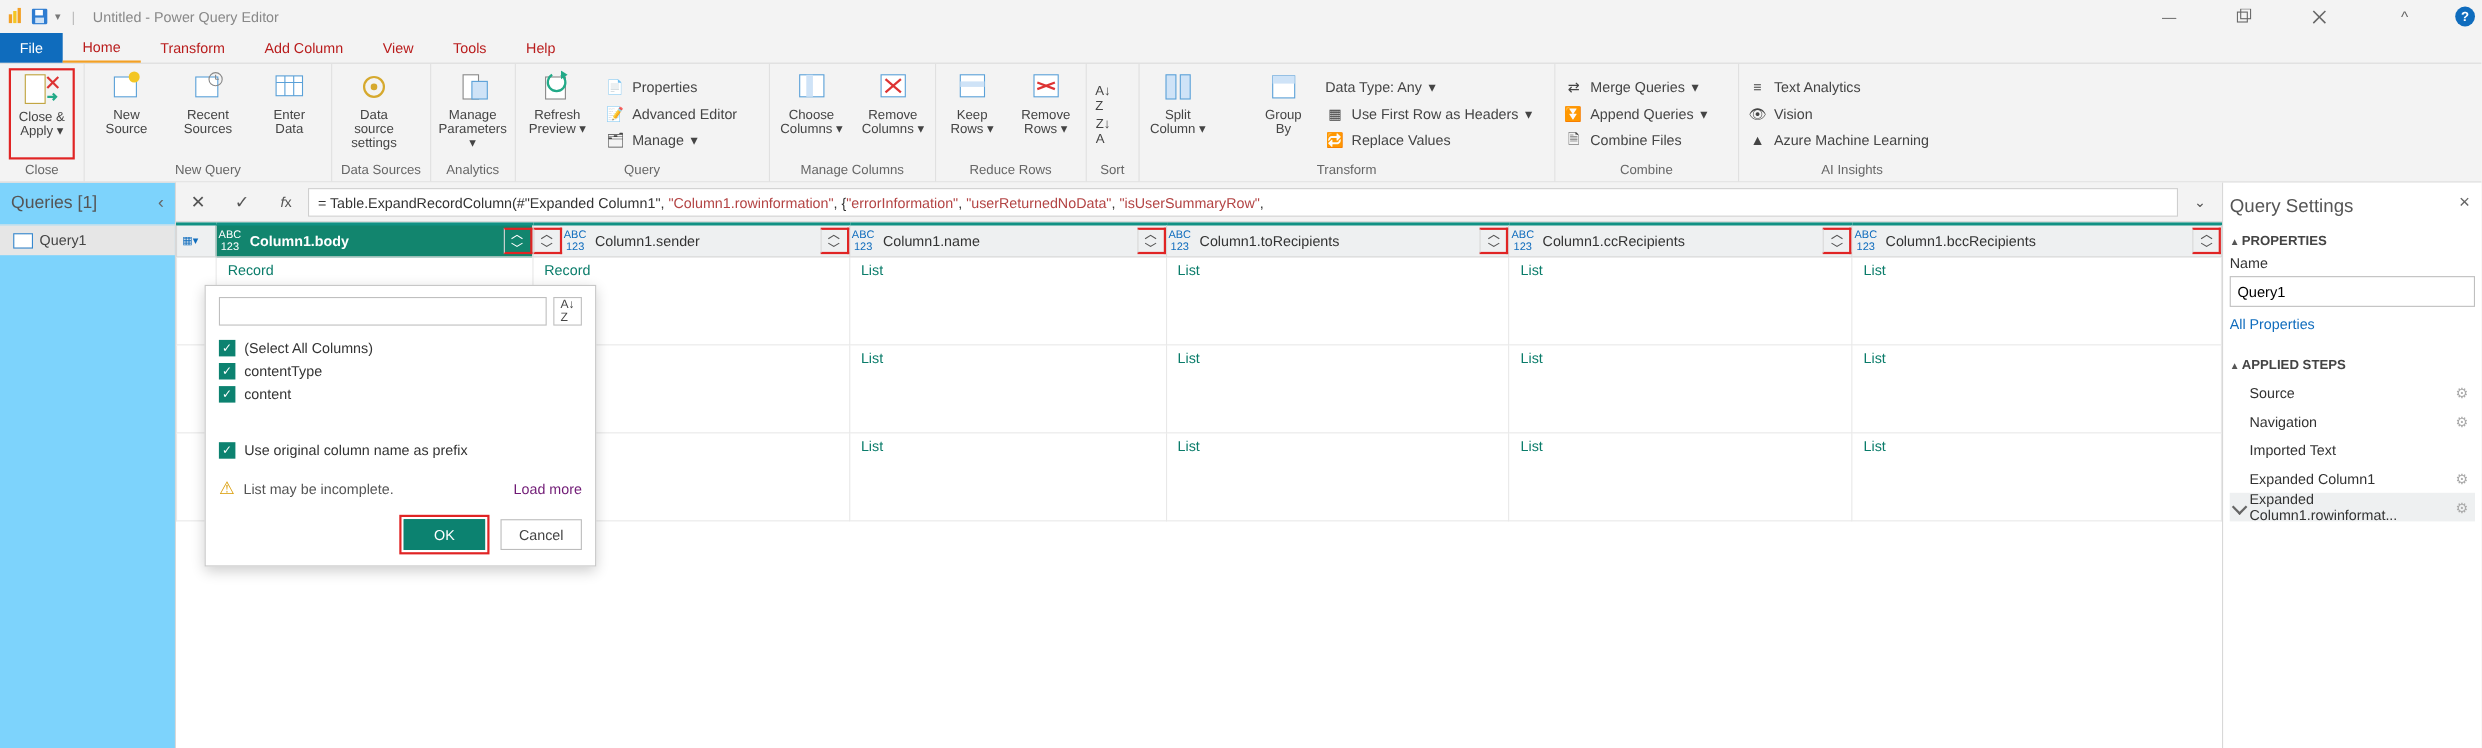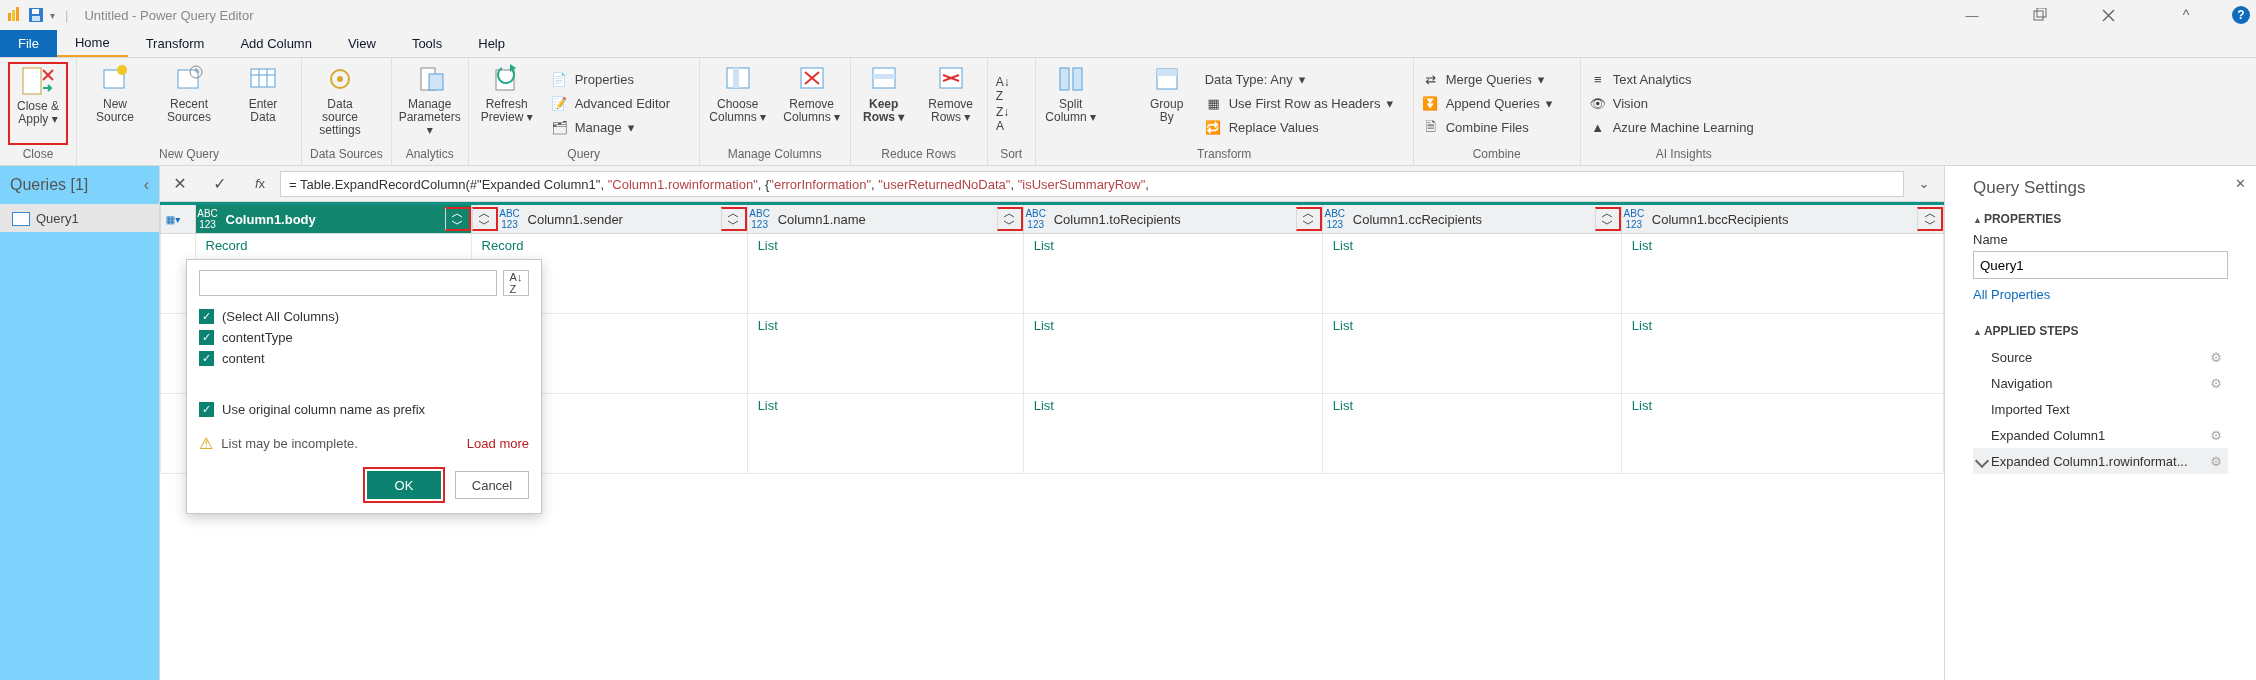--- a/index.html
+++ b/index.html
@@ -10,21 +10,21 @@
   .titlebar .pbi-icon { width:16px; height:16px; }
   .titlebar .save-icon { color:#1a6fc5; }
   .titlebar .sep { color:#bbb; margin:0 4px;}
   .titlebar .title { margin-left:6px; color:#888;}
   .winbtns { margin-left:auto; display:flex; gap:24px; align-items:center; color:#666;}
   .winbtn { width:44px; height:28px; display:flex; align-items:center; justify-content:center; }
   .winbtn.help { color:#0f6cbd; font-weight:bold; border-radius:50%; background:#0f6cbd; color:#fff; width:18px; height:18px; font-size:12px;}
   .winbtn.collapse { font-size:14px; }
   
   .ribbon-tabs { height:28px; display:flex; align-items:stretch; background:#f3f3f3; border-bottom:1px solid #d8d8d8;}
-  .rtab { padding:0 18px; display:flex; align-items:center; color:#0f172a; }
+  .rtab { padding:0 18px; display:flex; align-items:center; color:#b91c1c; }
   .rtab.file { background:#0f6cbd; color:#fff; }
   .rtab.active { border-bottom:2px solid #f3a024; }
   
   .ribbon { height:108px; background:#f3f3f3; border-bottom:1px solid #d8d8d8; display:flex; position:relative;}
   .rgroup { border-right:1px solid #e0e0e0; display:flex; flex-direction:column; padding:4px 8px 0 8px;}
   .rgroup .row { display:flex; gap:14px; flex:1;}
   .rgroup .lbl { text-align:center; font-size:12px; color:#666; padding:2px 0 4px;}
   .bigbtn { display:flex; flex-direction:column; align-items:center; width:60px; font-size:12px; color:#444; gap:2px;}
   .bigbtn .ico { width:34px; height:34px; display:flex; align-items:center; justify-content:center;}
   .bigbtn span.cap { text-align:center; line-height:13px; }
@@ -62,27 +62,27 @@
   table.grid tr.tallgap td { height:80px; vertical-align:top; padding-top:4px;}
   
   .popup { position:absolute; left:26px; top:57px; width:356px; background:#fff; border:1px solid #c7c7c7; box-shadow:0 4px 12px rgba(0,0,0,.2); padding:10px 12px 14px; z-index:50;}
   .popup .search-row { display:flex; gap:6px; margin-bottom:10px;}
   .popup .search-row input { flex:1; height:26px; border:1px solid #bfbfbf; padding:0 6px;}
   .popup .search-row .az { width:26px; height:26px; border:1px solid #bfbfbf; display:flex; align-items:center; justify-content:center; font-size:11px;}
   .chk { display:flex; align-items:center; gap:8px; padding:3px 0; color:#333;}
   .chk .box { width:15px; height:15px; background:#0c8270; color:#fff; display:flex; align-items:center; justify-content:center; font-size:11px;}
   .warn-row { display:flex; align-items:center; gap:8px; margin-top:14px; color:#555;}
   .warn-row .wico { color:#d99a00; font-size:16px;}
-  .warn-row .load { margin-left:auto; color:#b91c1c;}
+  .warn-row .load { margin-left:auto; color:#701a75;}
   .btnrow { display:flex; gap:14px; justify-content:flex-end; margin-top:18px;}
   .btn { min-width:74px; height:28px; border:1px solid #bcbcbc; background:#fff; display:flex; align-items:center; justify-content:center;}
   .btn.primary { background:#0c8270; color:#fff; border-color:#0c8270;}
   .btn.primary.hl { outline:2px solid #e02424; outline-offset:2px;}
   
-  .qs { width:312px; background:#fff; border-left:1px solid #d8d8d8; padding:12px 28px; position:relative;}
+  .qs { width:236px; background:#fff; border-left:1px solid #d8d8d8; padding:12px 6px; position:relative;}
   .qs h2 { font-size:17px; font-weight:400; color:#555; margin:0 0 14px;}
   .qs .close { position:absolute; right:10px; top:10px; color:#666;}
   .qs .sect { font-size:12px; font-weight:700; color:#444; margin:10px 0 6px;}
   .qs .sect::before { content:"▲ "; font-size:9px; color:#555; display:inline-block; transform:rotate(0); margin-right:2px;}
   .qs input.name { width:100%; height:28px; border:1px solid #bfbfbf; padding:0 6px; margin-bottom:8px;}
   .qs a.allprops { color:#0f6cbd; font-size:13px;}
   .steps { margin-top:6px;}
   .step { display:flex; align-items:center; height:26px; padding:0 6px 0 18px; font-size:13px; color:#333; position:relative;}
   .step .gear { margin-left:auto; color:#aaa;}
   .step.sel { background:#eef0f1;}
@@ -284,21 +284,21 @@
           </span>
           <span class="cap"><span style="white-space:pre-line;">Remove
 Columns</span> ▾</span>
         </div>
     </div>
     <div class="lbl">Manage Columns</div>
   </div>
 
   <div class="rgroup">
     <div class="row">
-      <div class="bigbtn" style="width:50px;font-weight:bold;">
+      <div class="bigbtn" style="width:50px;">
           <span class="ico">
             <svg width="28" height="28">
               <rect x="3" y="3" width="22" height="20" fill="#fff" stroke="#5aa0d8"></rect>
               <rect x="3" y="9" width="22" height="5" fill="#cfe3f7"></rect>
             </svg>
           </span>
           <span class="cap"><span style="white-space:pre-line;">Keep
 Rows</span> ▾</span>
         </div>
       <div class="bigbtn" style="width:56px;">

